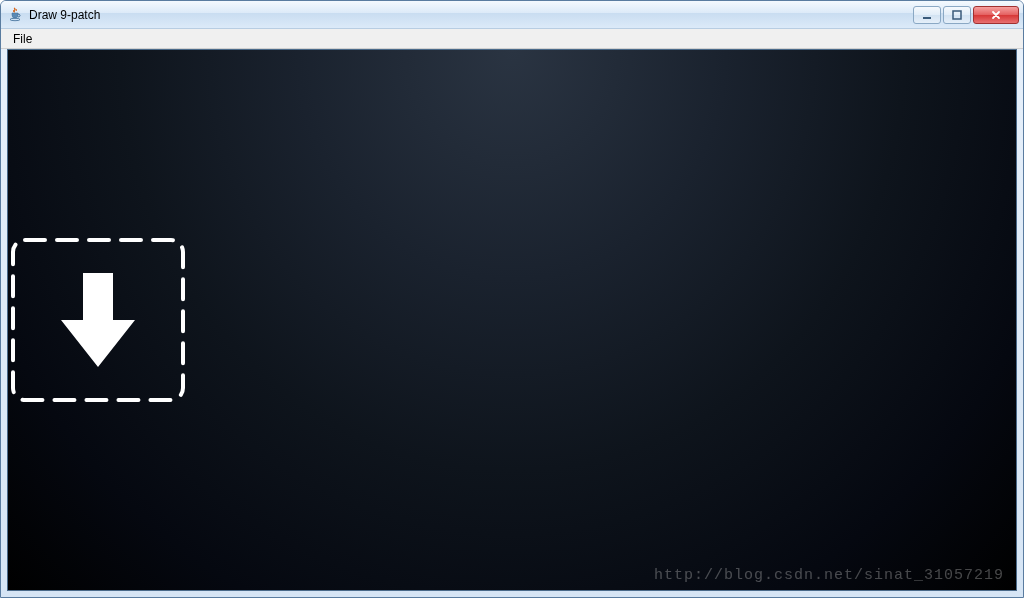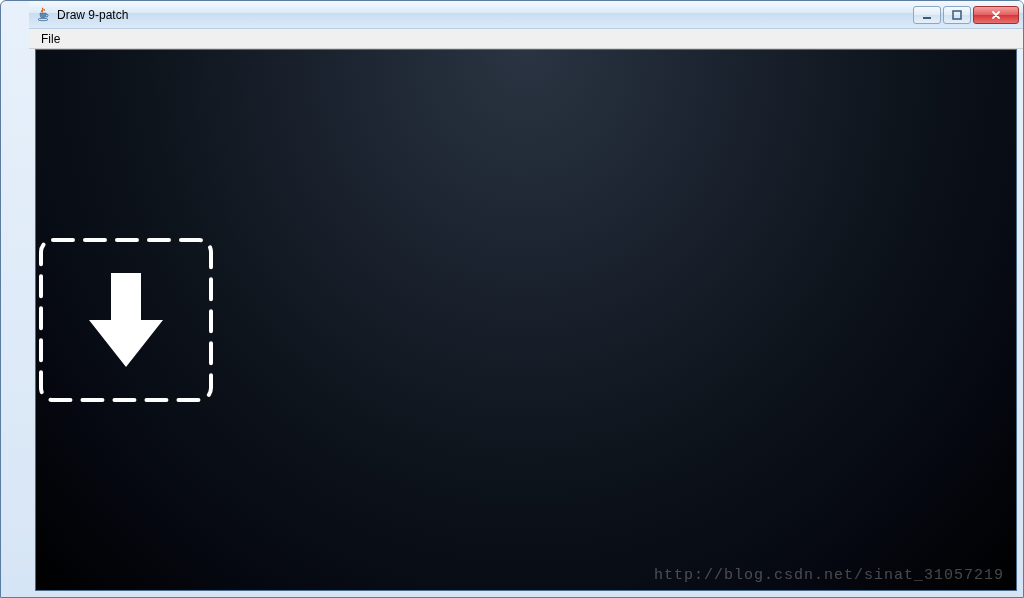--- a/index.html
+++ b/index.html
@@ -17,21 +17,20 @@
     }
     .window-frame {
       width: 100%;
       height: 100%;
       border: 1px solid #5a7ca0;
       border-radius: 6px 6px 0 0;
       background: linear-gradient(to bottom, #e8f1fb 0%, #d6e5f5 100%);
       display: flex;
       flex-direction: column;
       overflow: hidden;
-      padding-left: 28px;
     }
     .title-bar {
       height: 28px;
       background: linear-gradient(to bottom, #f4f9fe 0%, #dceaf8 45%, #c9ddf1 46%, #dceaf8 100%);
       display: flex;
       align-items: center;
       padding: 0 4px 0 6px;
       border-bottom: 1px solid #b8cde2;
     }
     .java-icon {

